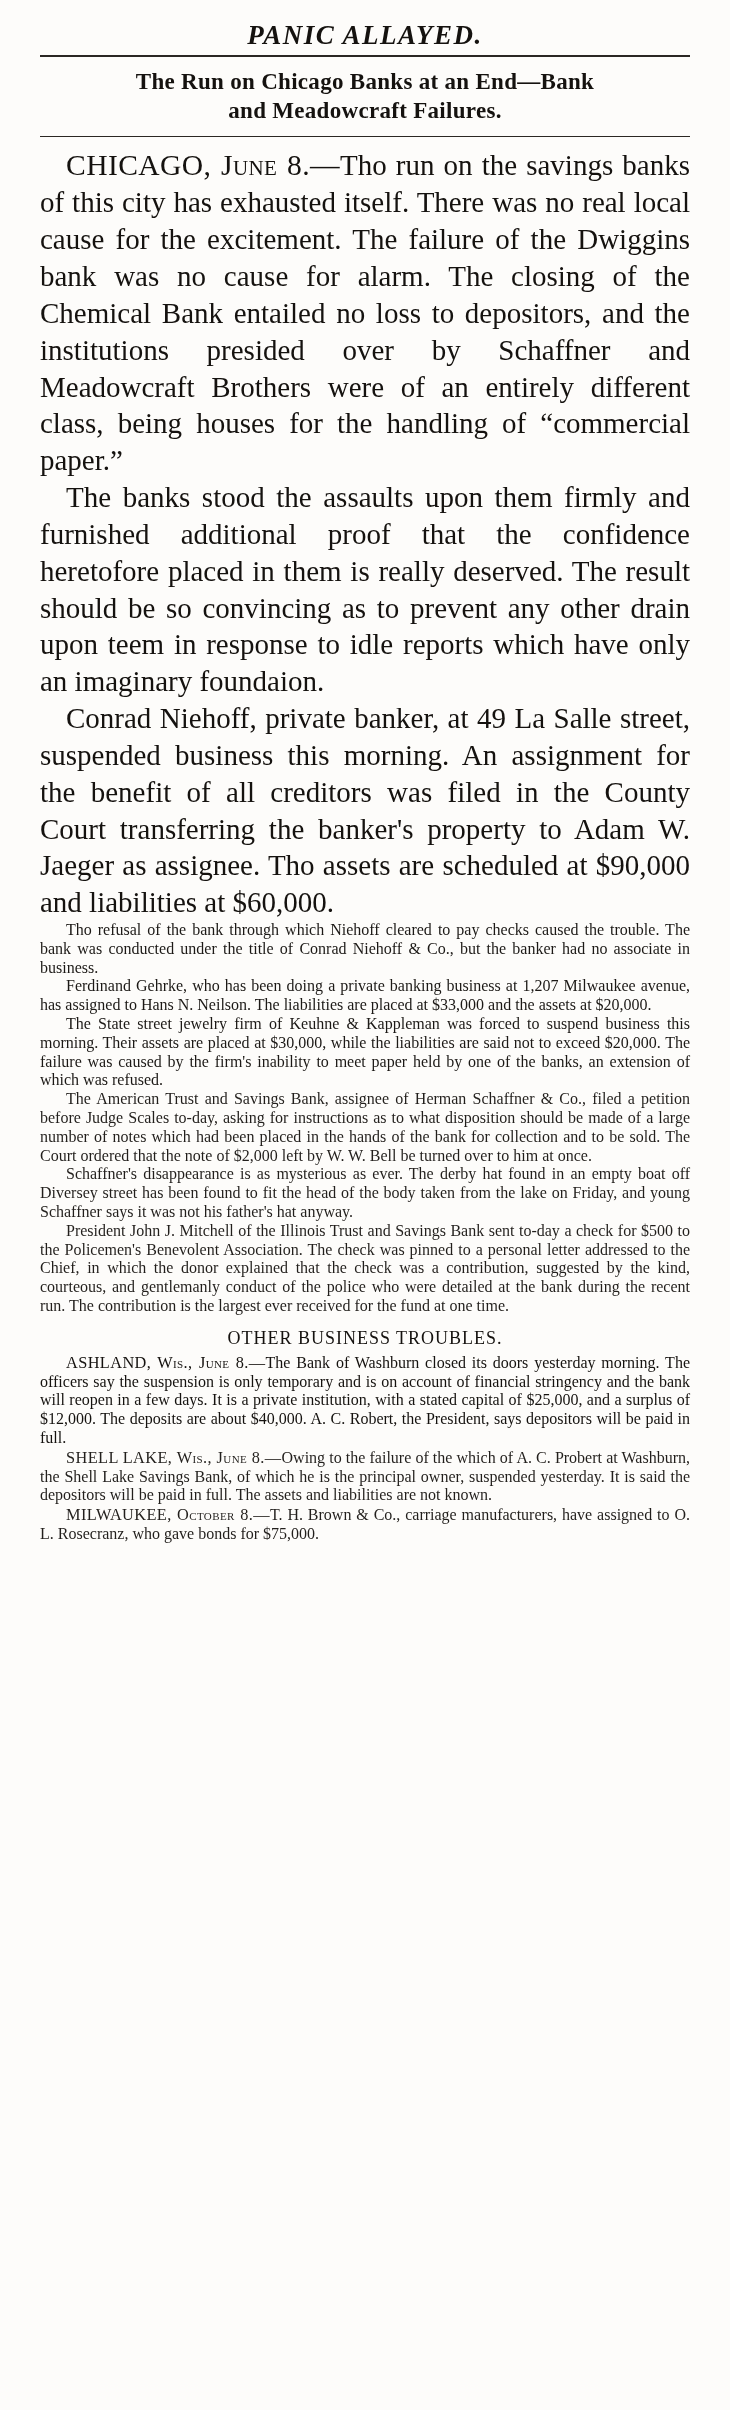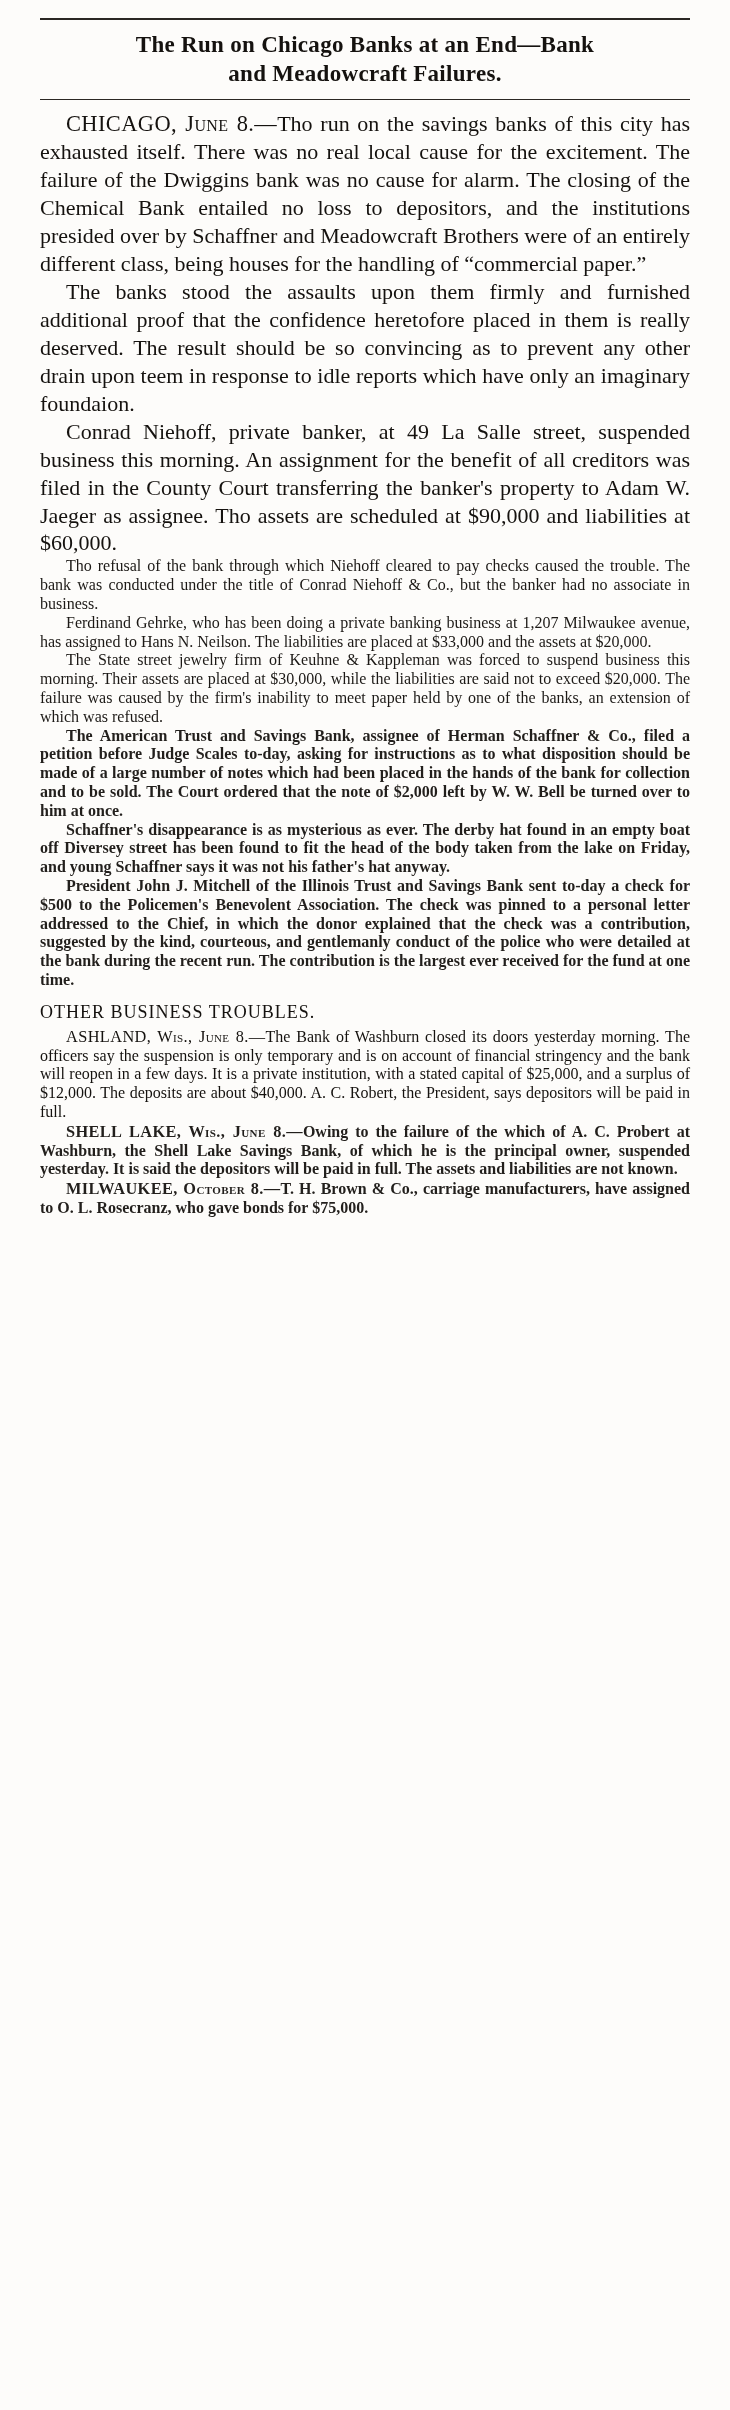--- a/index.html
+++ b/index.html
@@ -46,50 +46,52 @@
     line-height: 1.28;
     letter-spacing: 0.3px;
     margin: 6px 10px 10px 10px;
     color: #15120f;
   }
   .body-col {
     text-align: justify;
   }
   p.para {
     margin: 0;
-    font-size: 22px;
+    font-size: 29px;
     line-height: 1.27;
     text-indent: 26px;
     text-align: justify;
     color: #15120f;
   }
   p.tight {
     font-size: 16px;
     line-height: 1.175;
   }
   p.para .sc {
     font-variant: small-caps;
     font-size: 1.02em;
     letter-spacing: 0.4px;
   }
   .crosshead {
+    text-align: center;
     font-size: 18px;
     letter-spacing: 1px;
     margin: 12px 0 4px 0;
     color: #15120f;
     font-variant: small-caps;
   }
   .blur-a { opacity: 0.97; }
-  .blur-b { opacity: 0.94; font-weight: bold; }
+  .blur-b { opacity: 0.94; }
 </style>
 </head>
 <body>
 
 <div class="page">
 
+  <h1 class="headline">PANIC ALLAYED.</h1>
 
   <hr class="rule">
 
   <div class="subhead">
     <div>The Run on Chicago Banks at an End—Bank</div>
     <div>and Meadowcraft Failures.</div>
   </div>
 
   <hr class="rule thin">
 

